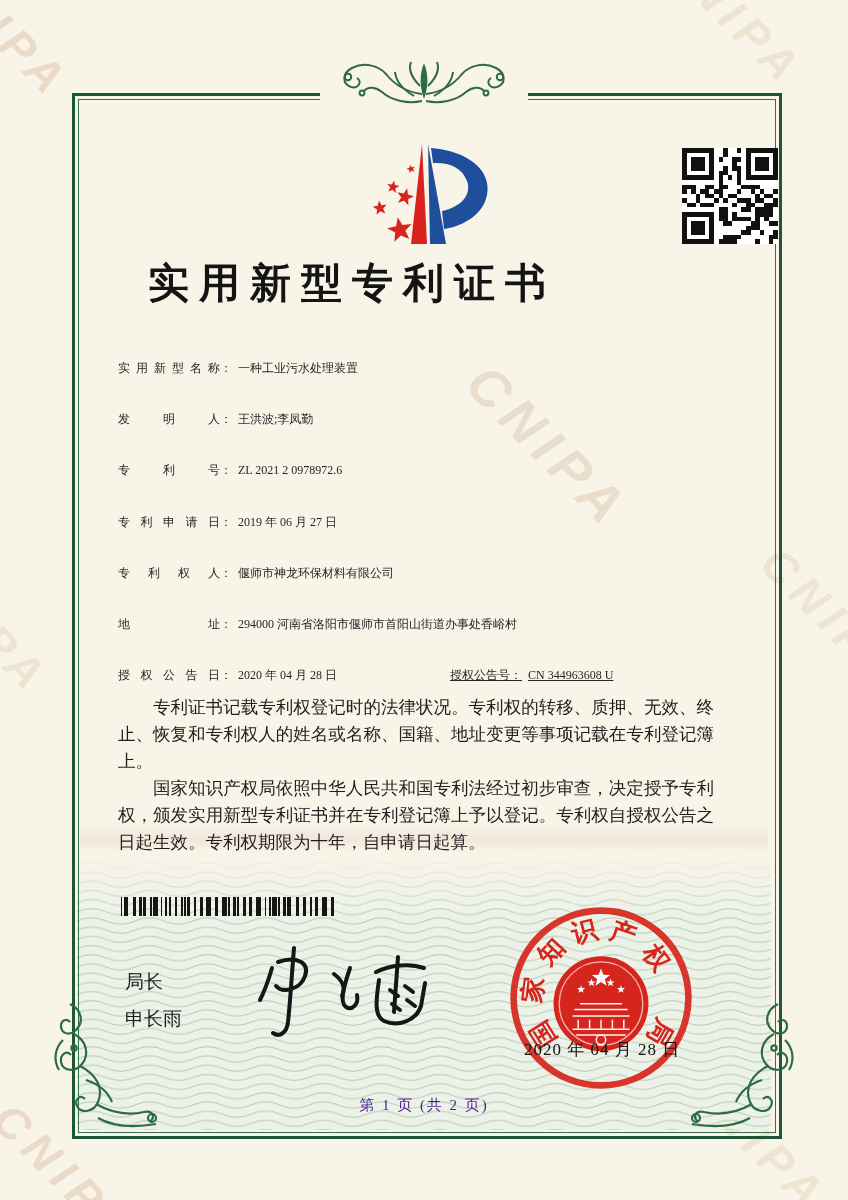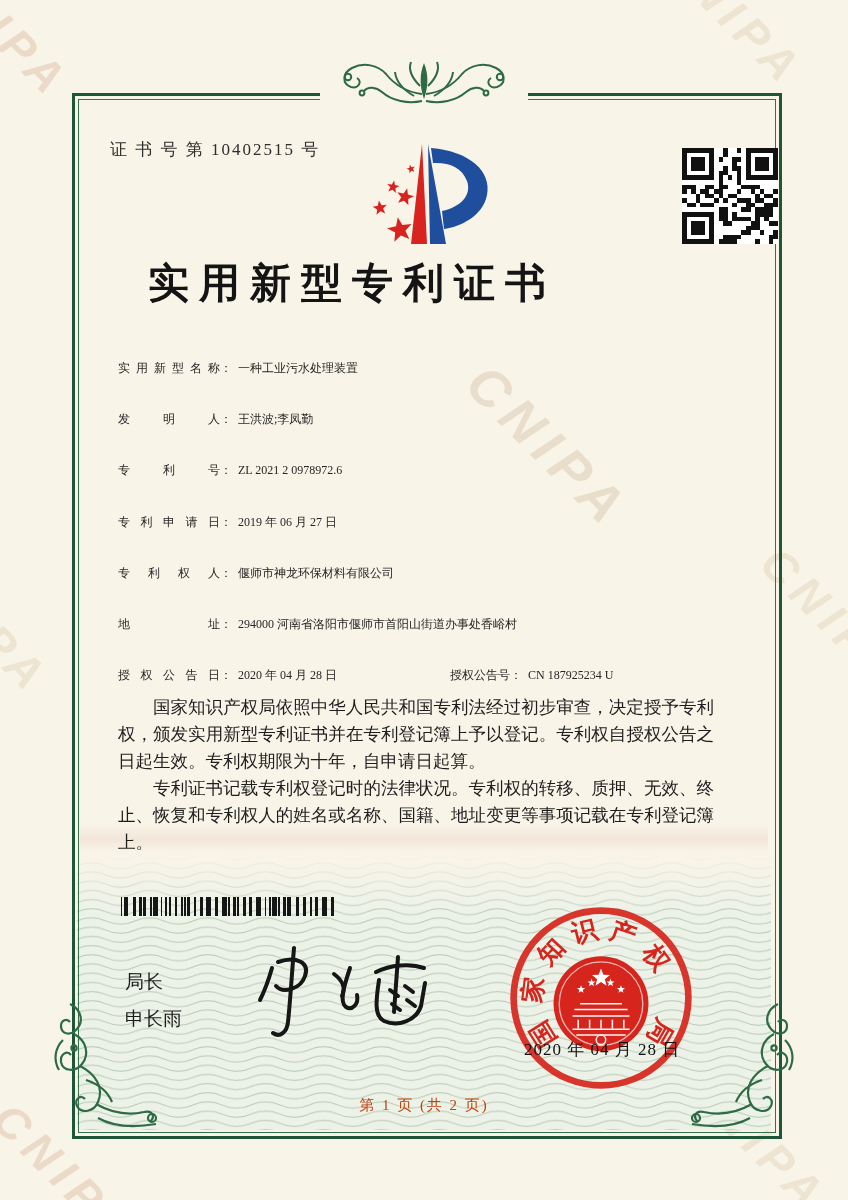--- a/index.html
+++ b/index.html
@@ -25,42 +25,42 @@
   .cert-no{position:absolute;left:110px;top:138px;z-index:4;font-size:17px;letter-spacing:2px;color:#2e2e2e;}
   .logo{position:absolute;left:348px;top:138px;width:156px;height:118px;z-index:4;}
   .qr{position:absolute;left:682px;top:148px;width:96px;height:96px;z-index:4;}
   .title{position:absolute;left:0;top:256px;width:704px;text-align:center;z-index:4;
          font-size:41px;font-weight:700;letter-spacing:10px;color:#141414;}
   
   .fields{position:absolute;left:118px;top:343px;width:570px;z-index:4;font-size:12px;color:#262626;}
   .field-row{position:relative;height:51.2px;display:flex;align-items:center;white-space:nowrap;}
   .f-label{display:inline-block;width:102px;text-align:justify;text-align-last:justify;}
   .f-colon{display:inline-block;margin-right:6px;}
-  .pair2{position:absolute;left:332px;top:0;height:51.2px;display:flex;align-items:center;}
+  .pair2{position:absolute;left:332px;top:0;height:51.2px;display:flex;align-items:center;text-decoration:underline;}
   
   .body-text{position:absolute;left:118px;top:694px;width:596px;z-index:4;font-size:17.5px;
              line-height:27px;text-align:justify;color:#1e1e1e;}
   .body-text p{margin:0;text-indent:2em;}
   
   .barcode{position:absolute;left:121px;top:897px;width:218px;height:19px;display:flex;z-index:4;}
   .barcode i{display:block;height:100%;}
   .barcode .b{background:#161616;}
   
   .sig-title{position:absolute;left:125px;top:969px;z-index:4;font-size:19px;
              font-family:"Liberation Sans","DejaVu Sans",sans-serif;font-weight:500;color:#1c1c1c;}
   .sig-name{position:absolute;left:125px;top:1006px;z-index:4;font-size:19px;
             font-family:"Liberation Sans","DejaVu Sans",sans-serif;font-weight:500;color:#1c1c1c;}
   .sig-script{position:absolute;left:238px;top:942px;width:205px;height:102px;z-index:4;}
   
   .seal{position:absolute;left:506px;top:903px;width:190px;height:190px;z-index:5;}
   .seal-date{position:absolute;left:508px;top:1038px;width:188px;text-align:center;z-index:6;
              font-size:17px;color:#111;letter-spacing:1px;}
   
   .page-indicator{position:absolute;left:72px;top:1096px;width:704px;text-align:center;z-index:4;
-                  font-size:15px;letter-spacing:2px;color:#c2410c;}
+                  font-size:15px;letter-spacing:2px;color:#4c1d95;}
   .cont-note{position:absolute;left:330px;top:1139px;width:154px;height:31px;background:#ffffff;
              display:flex;align-items:center;justify-content:center;z-index:4;font-size:15px;
              letter-spacing:1px;color:#1a1a1a;box-shadow:0 0 0 1px rgba(0,0,0,0.03);}
 </style>
 </head>
 <body>
 
 <div class="page">
 
   <div class="wm" style="left:-46px;top:-56px;">CNIPA</div>
@@ -123,21 +123,20 @@
       <path d="M30 66 C46 74 54 88 48 102 C44 112 31 114 27 106 C24 99 31 94 35 99"></path>
       <path d="M46 104 C60 112 76 116 94 112 C102 110 106 116 100 122"></path>
       <path d="M48 118 C62 126 82 128 106 124"></path>
       <path d="M13 40 C5 48 3 60 9 70"></path>
       <path d="M36 80 C48 84 58 92 62 102"></path>
       <circle cx="102" cy="118" r="4"></circle>
       <circle cx="24" cy="48" r="2.6"></circle>
     </g>
   </svg>
 
-  <div class="cert-no">证 书 号 第 10402515 号</div>
 
   <svg class="logo" viewBox="0 0 156 118">
     <polygon points="74,6 63,106 79,106" fill="#d8231f"></polygon>
     <polygon points="80,6 82,106 98,106" fill="#1f4e9c"></polygon>
     <path d="M83 10 C122 13 144 34 139 57 C135 78 112 89 96 91 L94 73 C113 69 124 57 119 43 C114 29 100 24 85 25 Z" fill="#1f4e9c"></path>
     <g id="logo-stars">
         <polygon points="63.0,26.5 64.1,29.5 67.3,29.6 64.8,31.6 65.6,34.6 63.0,32.9 60.4,34.6 61.2,31.6 58.7,29.6 61.9,29.5" fill="#d8231f" transform="rotate(-15 63 31)"></polygon>
         <polygon points="45.0,42.5 46.6,46.8 51.2,47.0 47.6,49.8 48.8,54.3 45.0,51.7 41.2,54.3 42.4,49.8 38.8,47.0 43.4,46.8" fill="#d8231f" transform="rotate(10 45 49)"></polygon>
         <polygon points="32.0,62.5 33.9,67.5 39.1,67.7 35.0,71.0 36.4,76.1 32.0,73.2 27.6,76.1 29.0,71.0 24.9,67.7 30.1,67.5" fill="#d8231f" transform="rotate(-8 32 70)"></polygon>
         <polygon points="57.0,50.0 59.2,55.9 65.6,56.2 60.6,60.2 62.3,66.3 57.0,62.8 51.7,66.3 53.4,60.2 48.4,56.2 54.8,55.9" fill="#d8231f" transform="rotate(14 57 59)"></polygon>
@@ -316,28 +315,28 @@
         <span class="f-colon">：</span>
         <span class="f-value">294000 河南省洛阳市偃师市首阳山街道办事处香峪村</span>
       </div>
       <div class="field-row">
         <span class="f-label">授权公告日</span>
         <span class="f-colon">：</span>
         <span class="f-value">2020 年 04 月 28 日</span>
         <span class="pair2">
           <span class="">授权公告号</span>
           <span class="f-colon">：</span>
-          <span class="">CN 187925234 U</span>
+          <span class="">CN 344963608 U</span>
         </span>
       </div>
     </div>
 
   <div class="body-text">
+      <p>专利证书记载专利权登记时的法律状况。专利权的转移、质押、无效、终止、恢复和专利权人的姓名或名称、国籍、地址变更等事项记载在专利登记簿上。</p>
       <p>国家知识产权局依照中华人民共和国专利法经过初步审查，决定授予专利权，颁发实用新型专利证书并在专利登记簿上予以登记。专利权自授权公告之日起生效。专利权期限为十年，自申请日起算。</p>
-      <p>专利证书记载专利权登记时的法律状况。专利权的转移、质押、无效、终止、恢复和专利权人的姓名或名称、国籍、地址变更等事项记载在专利登记簿上。</p>
     </div>
 
   <div class="barcode">
       <i class="b" style="width: 1.47px;"></i>
       <i style="width: 1.47px;"></i>
       <i class="b" style="width: 4.42px;"></i>
       <i style="width: 4.42px;"></i>
       <i class="b" style="width: 2.95px;"></i>
       <i style="width: 2.95px;"></i>
       <i class="b" style="width: 2.95px;"></i>

